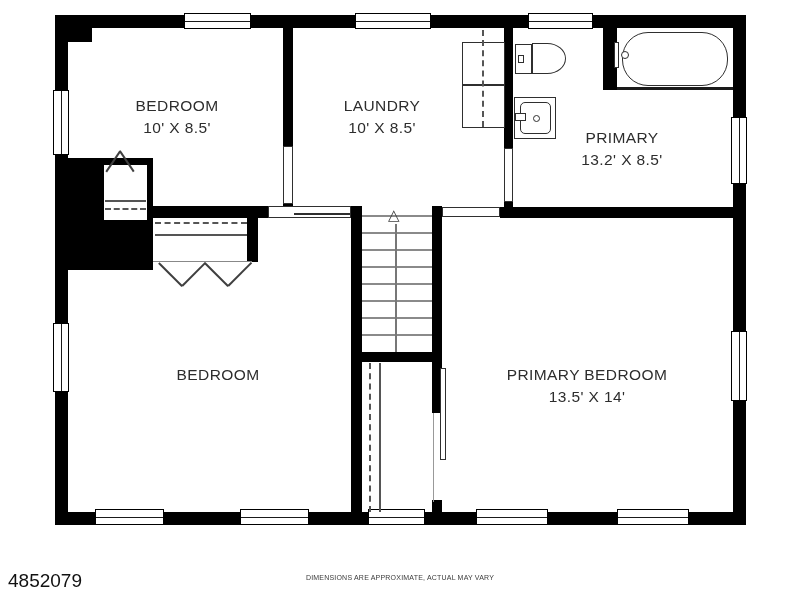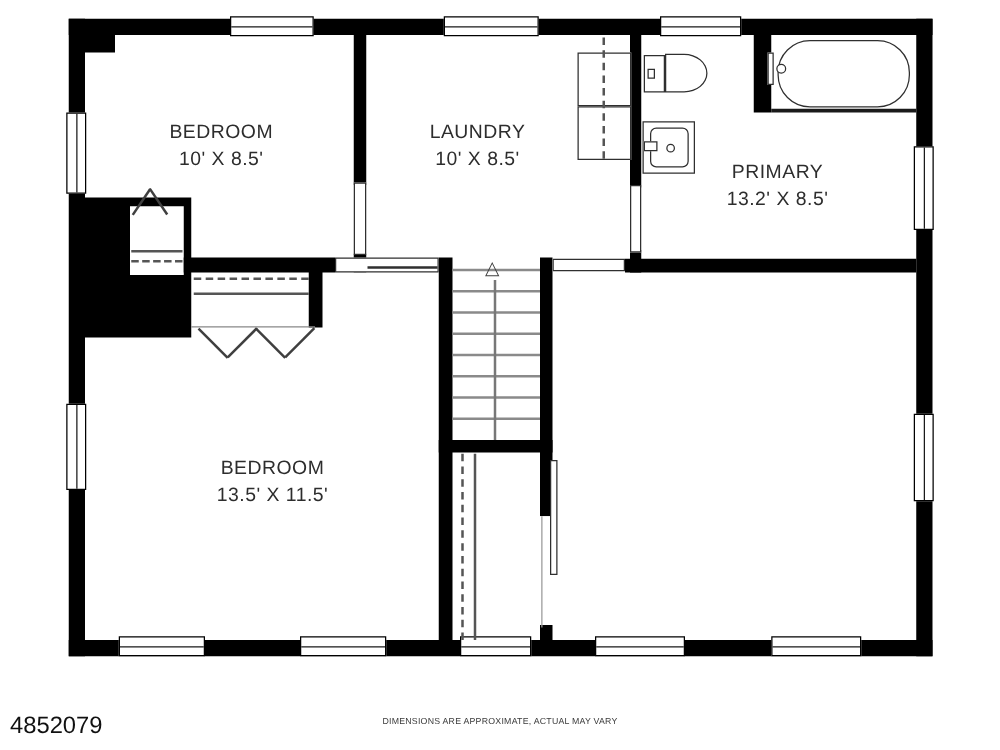--- a/index.html
+++ b/index.html
@@ -129,19 +129,22 @@
   <div class="room-label" style="left:382px;top:95px;">
     <div>LAUNDRY</div>
     <div>10' X 8.5'</div>
   </div>
   <div class="room-label" style="left:622px;top:127px;">
     <div>PRIMARY</div>
     <div>13.2' X 8.5'</div>
   </div>
   <div class="room-label" style="left:218px;top:364px;">
     <div>BEDROOM</div>
-    <div>13.5' X 11.5'</div>
+  </div>
+  <div class="room-label" style="left:587px;top:364px;">
+    <div>PRIMARY BEDROOM</div>
+    <div>13.5' X 14'</div>
   </div>
 
   <div id="mls">4852079</div>
   <div id="disclaimer">DIMENSIONS ARE APPROXIMATE, ACTUAL MAY VARY</div>
 
 </div>
 
 </body></html>

